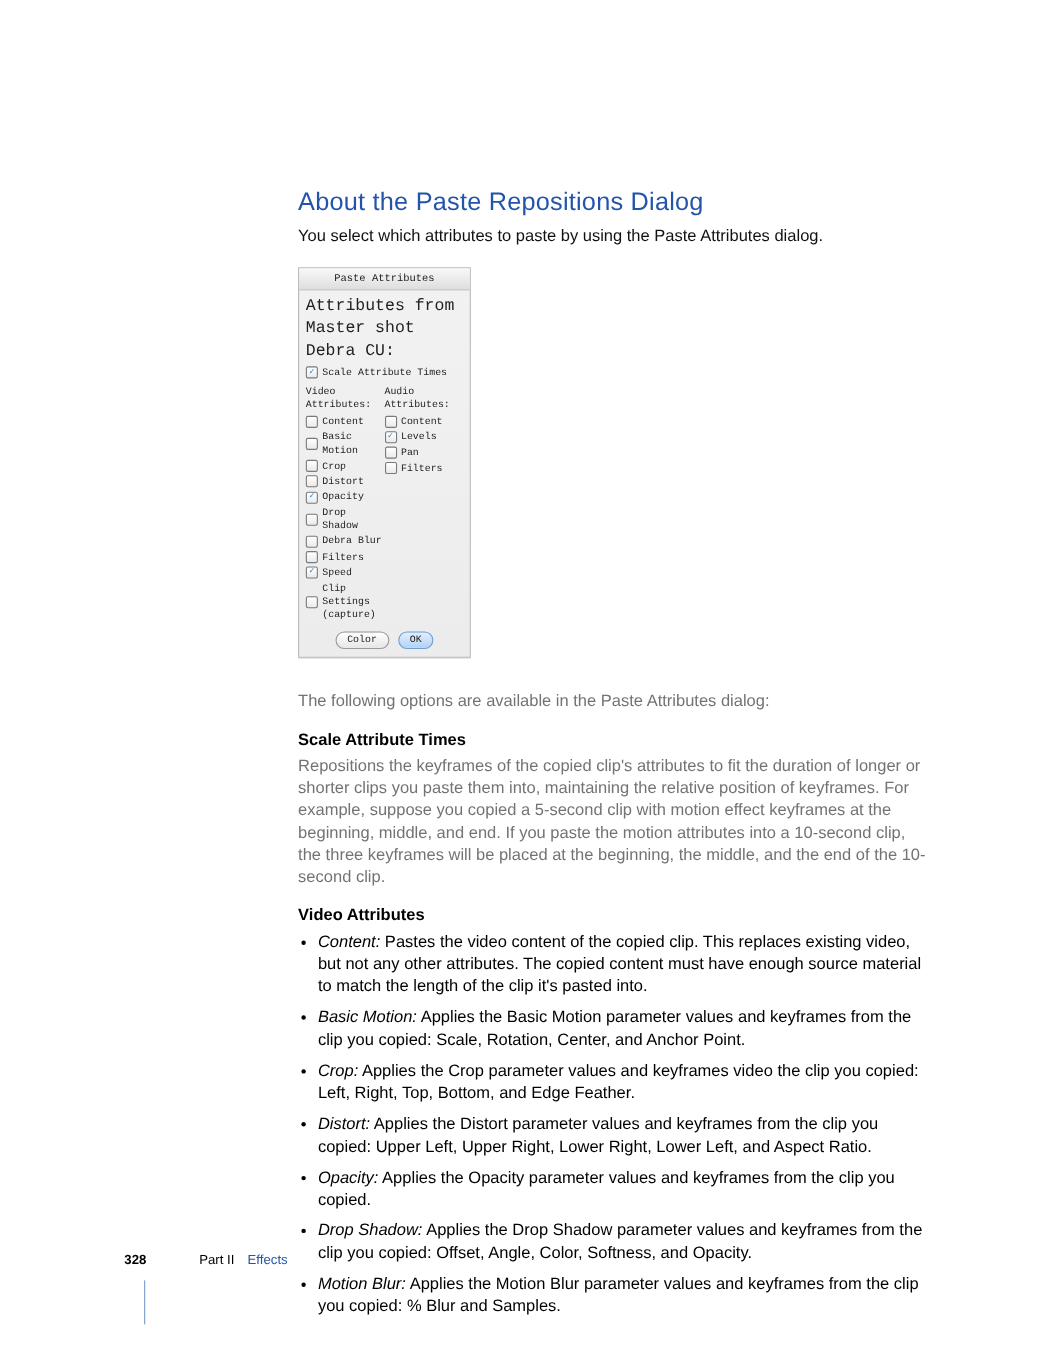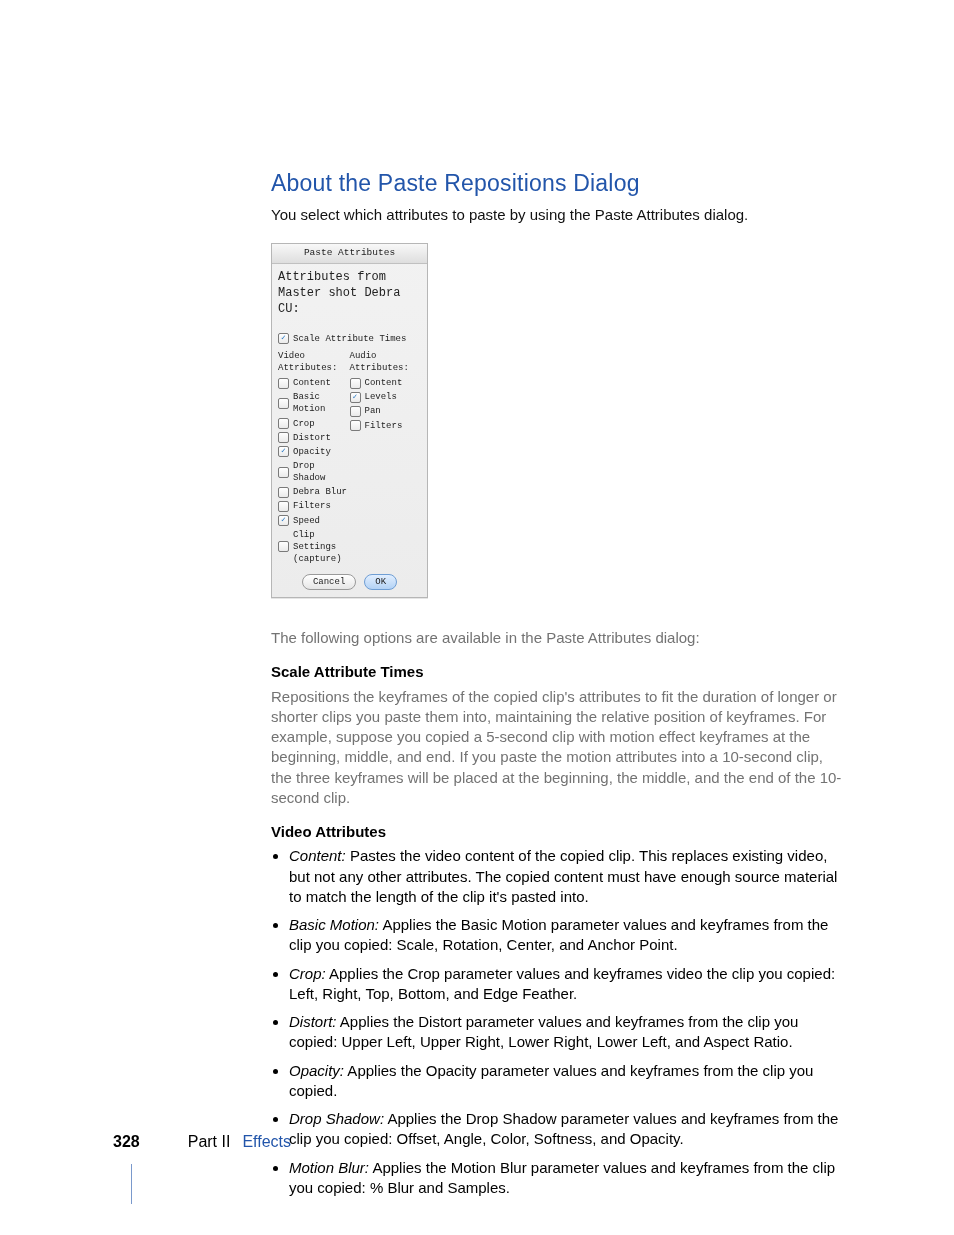--- a/index.html
+++ b/index.html
@@ -2,35 +2,35 @@
 <html><head>
 <meta charset="utf-8">
 <style>
 html,body{margin:0;padding:0;background:#fff;font-family:"Myriad Pro","Segoe UI","Helvetica Neue",Arial,sans-serif;color:#000;font-size:15px;line-height:1.35}
 .page{width:954px;height:1235px;position:relative;box-sizing:border-box;padding:168px 110px 0 271px}
 h1{color:#2255aa;font-weight:400;font-size:23px;margin:0 0 6px 0;letter-spacing:.2px}
 .intro{margin:0 0 18px 0;font-size:15px;color:#111}
 .dlg{width:155px;background:linear-gradient(#f2f2f2,#ececec);border:1px solid #b6b6b6;border-radius:0;font-family:Liberation Mono, monospace;font-size:9px;color:#222;margin-bottom:30px;box-shadow:0 1px 0 rgba(0,0,0,.1)}
 .dlg-title{text-align:center;padding:3px 0;border-bottom:1px solid #c0c0c0;background:linear-gradient(#f8f8f8,#dedede);font-size:9.5px}
 .dlg-body{padding:5px 6px 7px 6px}
-.dlg-sub{font-size:12px;margin-bottom:14px}
+.dlg-sub{font-size:15px;margin-bottom:2px}
 .chk{display:flex;align-items:center;gap:4px;padding:1px 0}
 .chk .box{width:9px;height:9px;border:1px solid #7a7a7a;border-radius:2px;background:linear-gradient(#fff,#eaeaea);flex:0 0 auto;display:flex;align-items:center;justify-content:center;font-size:8px;color:#2a7ac4}
 .cols{display:flex;gap:0;margin-top:4px}
 .col{flex:1}
 .col-h{font-size:9px;margin-bottom:2px}
 .dlg-btns{display:flex;justify-content:center;gap:8px;margin-top:8px}
 .dlg-btn{font-size:9px;padding:1px 10px;border-radius:9px;border:1px solid #9a9a9a;background:linear-gradient(#fff,#e6e6e6)}
 .dlg-btn.ok{background:linear-gradient(#e2efff,#b3d2f5);border-color:#6f9ed4}
 .para{margin:0 0 14px 0;font-size:15px;color:#737373}
 .term{font-weight:700;margin:14px 0 4px 0;font-size:15px}
 ul.bullets{margin:4px 0 14px 0;padding-left:18px}
 ul.bullets li{margin:4px 0 8px 0;font-size:15px}
 .bterm{font-style:italic}
-.footer{position:absolute;left:113px;bottom:82px;font-size:16px;display:flex;}
+.footer{position:absolute;left:113px;bottom:82px;font-size:12px;display:flex;}
 .footer .pg{font-weight:700;margin-right:48px}
 .footer .part{font-weight:400}
 .footer .eff{color:#2255aa;margin-left:12px}
 .rule{position:absolute;left:131px;top:1164px;width:1px;height:40px;background:#2255aa;opacity:.6}
 </style>
 </head>
 <body>
 
 <div class="page">
   <h1>About the Paste Repositions Dialog</h1>
@@ -106,21 +106,21 @@
                 <span>Pan</span>
               </div>
               <div class="chk">
                 <span class="box"></span>
                 <span>Filters</span>
               </div>
             </div>
         </div>
       </div>
       <div class="dlg-btns">
-        <span class="dlg-btn">Cancel</span>
+        <span class="dlg-btn">Color</span>
         <span class="dlg-btn ok">OK</span>
       </div>
     </div>
   </div>
 
   <p class="para">The following options are available in the Paste Attributes dialog:</p>
 
   <div class="term">Scale Attribute Times</div>
   <p class="para">Repositions the keyframes of the copied clip's attributes to fit the duration of longer or shorter clips you paste them into, maintaining the relative position of keyframes. For example, suppose you copied a 5-second clip with motion effect keyframes at the beginning, middle, and end. If you paste the motion attributes into a 10-second clip, the three keyframes will be placed at the beginning, the middle, and the end of the 10-second clip.</p>
 

